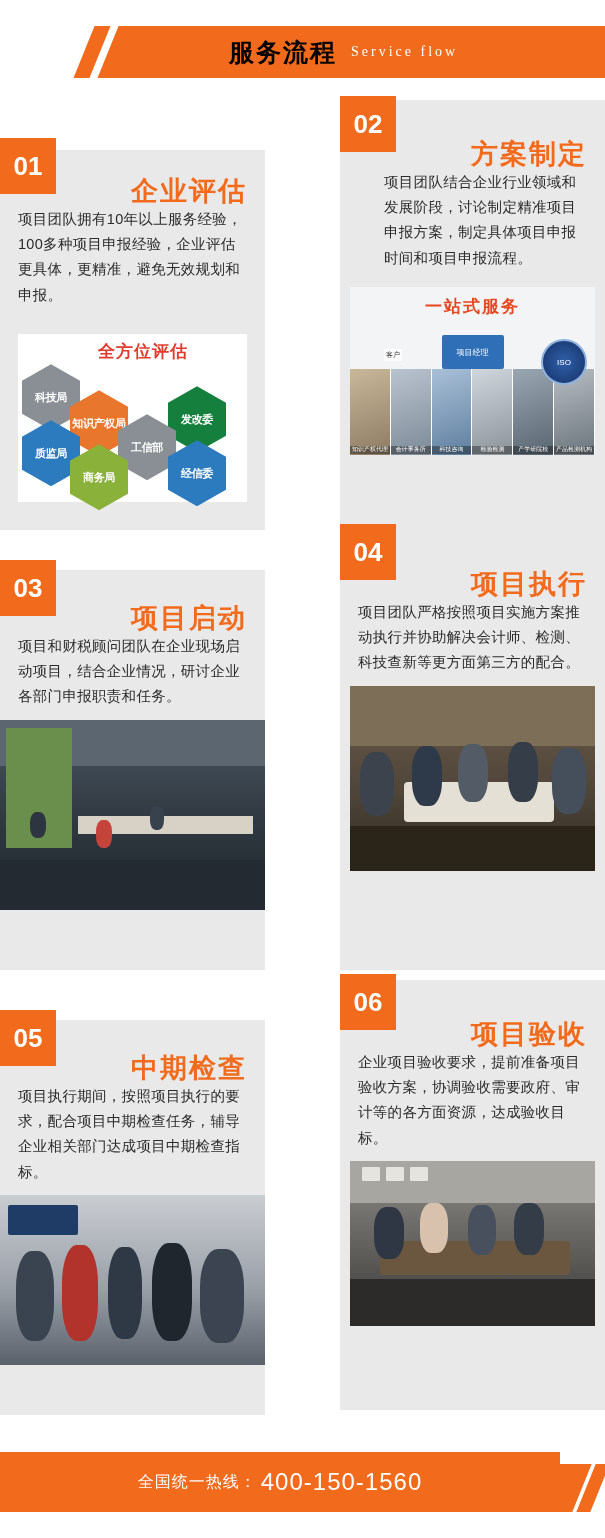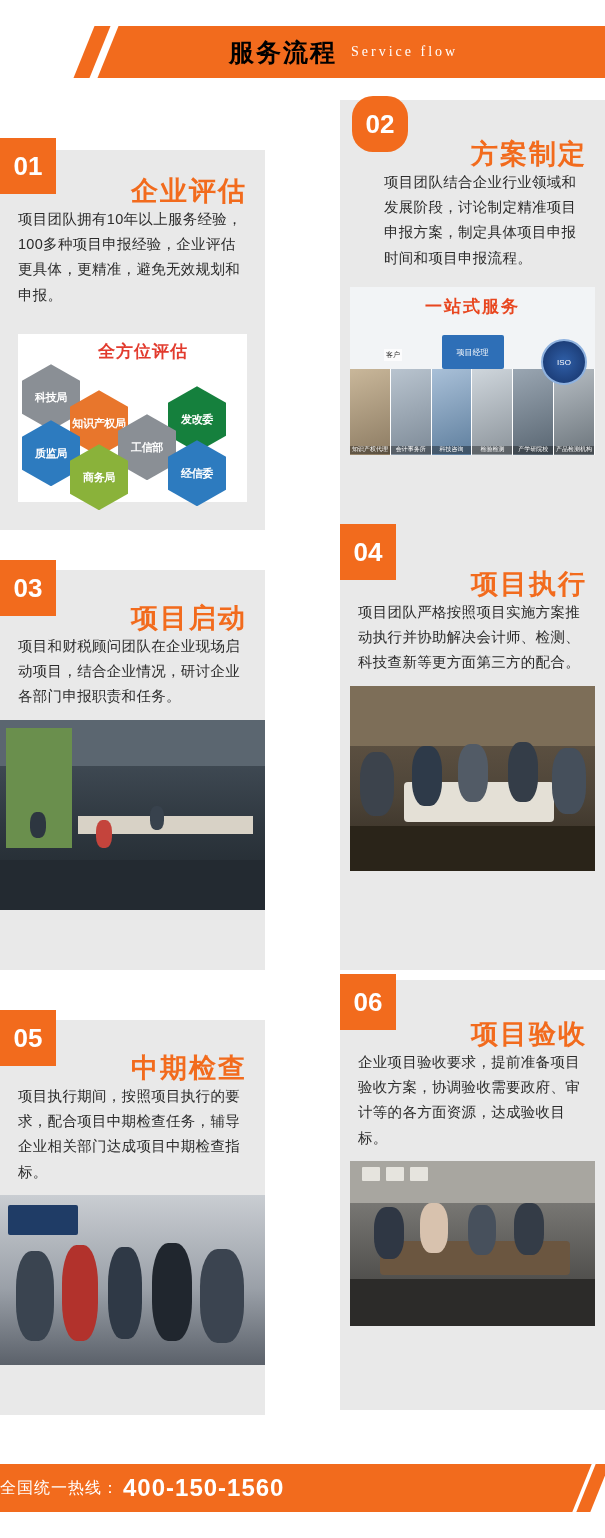--- a/index.html
+++ b/index.html
@@ -238,25 +238,25 @@
     position: absolute;
     bottom: 0; left: 0;
     width: 605px;
     height: 112px;
   }
   .footer-bar {
     position: absolute;
     bottom: 26px;
     left: 0;
     width: 560px;
-    height: 48px;
+    height: 60px;
     background: #f26b1d;
     display: flex;
     align-items: center;
-    justify-content: flex-start;
+    justify-content: center;
   }
   .footer-slash {
     position: absolute;
     bottom: 26px;
     left: 548px;
     width: 34px;
     height: 48px;
     background: #f26b1d;
     transform: skewX(-22deg);
   }
@@ -270,21 +270,21 @@
     transform: skewX(-22deg);
   }
   .footer-label {
     color: #ffffff;
     font-size: 16px;
     letter-spacing: 1px;
   }
   .footer-phone {
     color: #ffffff;
     font-size: 24px;
-    font-weight: bold;
+    font-weight: normal;
     letter-spacing: 1px;
     margin-left: 4px;
   }
 </style>
 </head>
 <body>
 
 <div class="header">
   <div class="header-slash2"></div>
   <div class="header-slash"></div>
@@ -310,21 +310,21 @@
         <div class="hex" style="left:52px;top:56px;background:#e8762c;">知识产权局</div>
         <div class="hex" style="left:150px;top:52px;background:#15803d;">发改委</div>
         <div class="hex" style="left:4px;top:86px;background:#2d7bbf;">质监局</div>
         <div class="hex" style="left:100px;top:80px;background:#8a8f95;">工信部</div>
         <div class="hex" style="left:52px;top:110px;background:#8ab23a;">商务局</div>
         <div class="hex" style="left:150px;top:106px;background:#2d7bbf;">经信委</div>
       </div>
     </div>
 
     <div class="card" style="margin-top:0px;height:430px;">
-      <div class="num-badge" style="top:-4px;left:12px;border-radius:21px;">02</div>
+      <div class="num-badge" style="top:-4px;left:0;">02</div>
       <div class="card-inner" style="padding-top:40px;padding-left:44px;">
         <div class="card-title">方案制定</div>
         <div class="card-text">项目团队结合企业行业领域和发展阶段，讨论制定精准项目申报方案，制定具体项目申报时间和项目申报流程。</div>
       </div>
       <div style="padding:0 10px 10px 10px;">
         <div class="svc">
           <div class="svc-title">一站式服务</div>
           <div class="svc-node" style="left:34px;top:62px;">客户</div>
           <div class="svc-center">项目经理</div>
           <div class="svc-seal">ISO</div>

